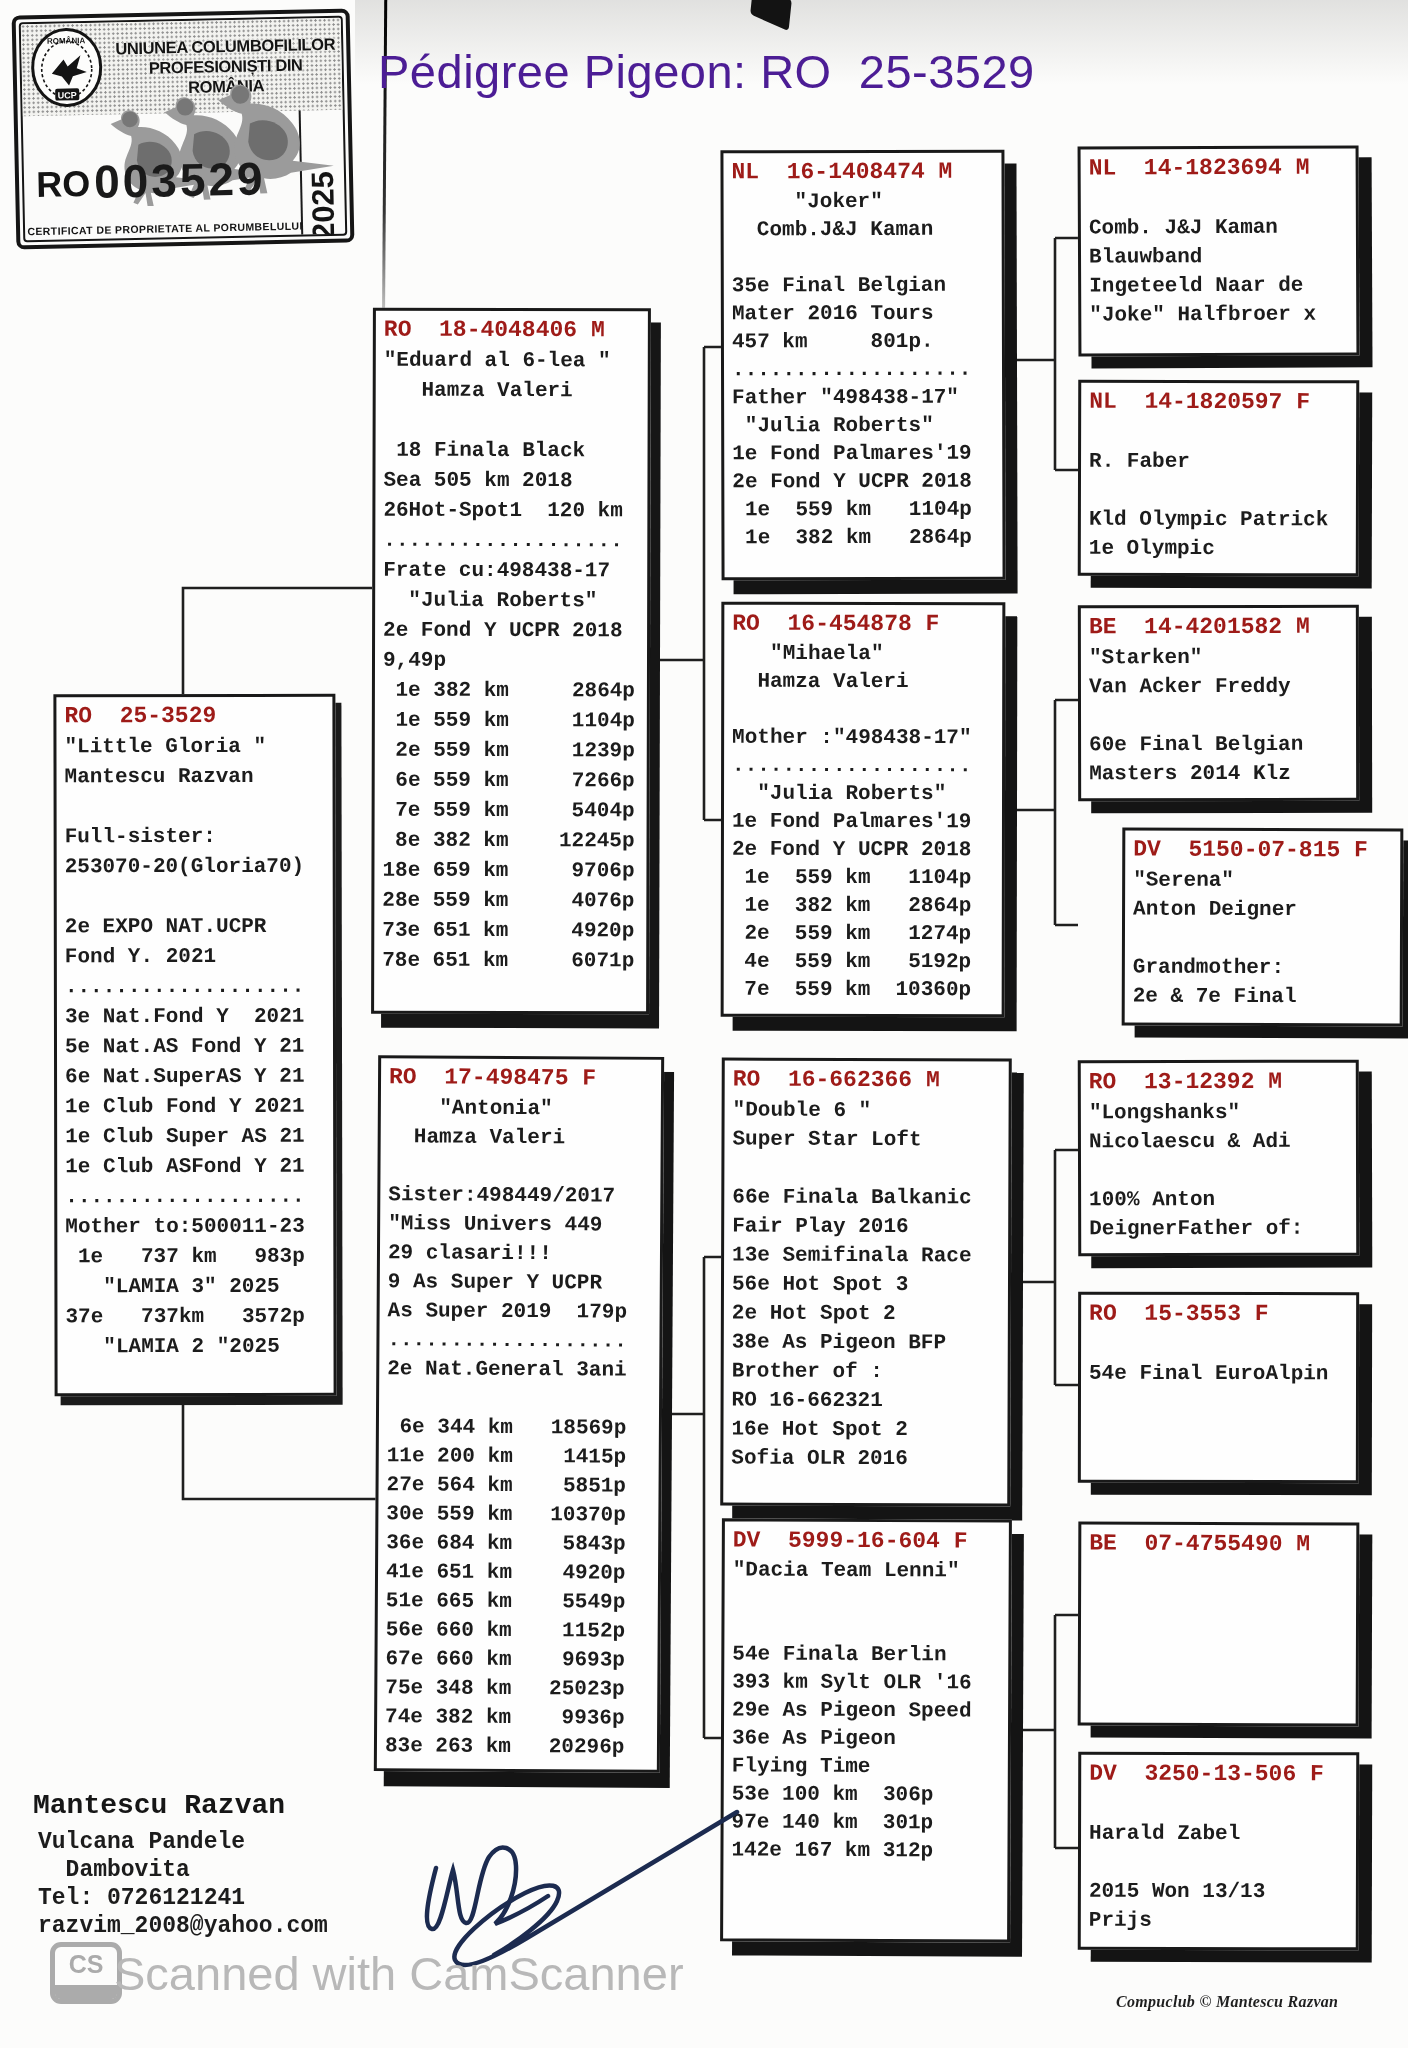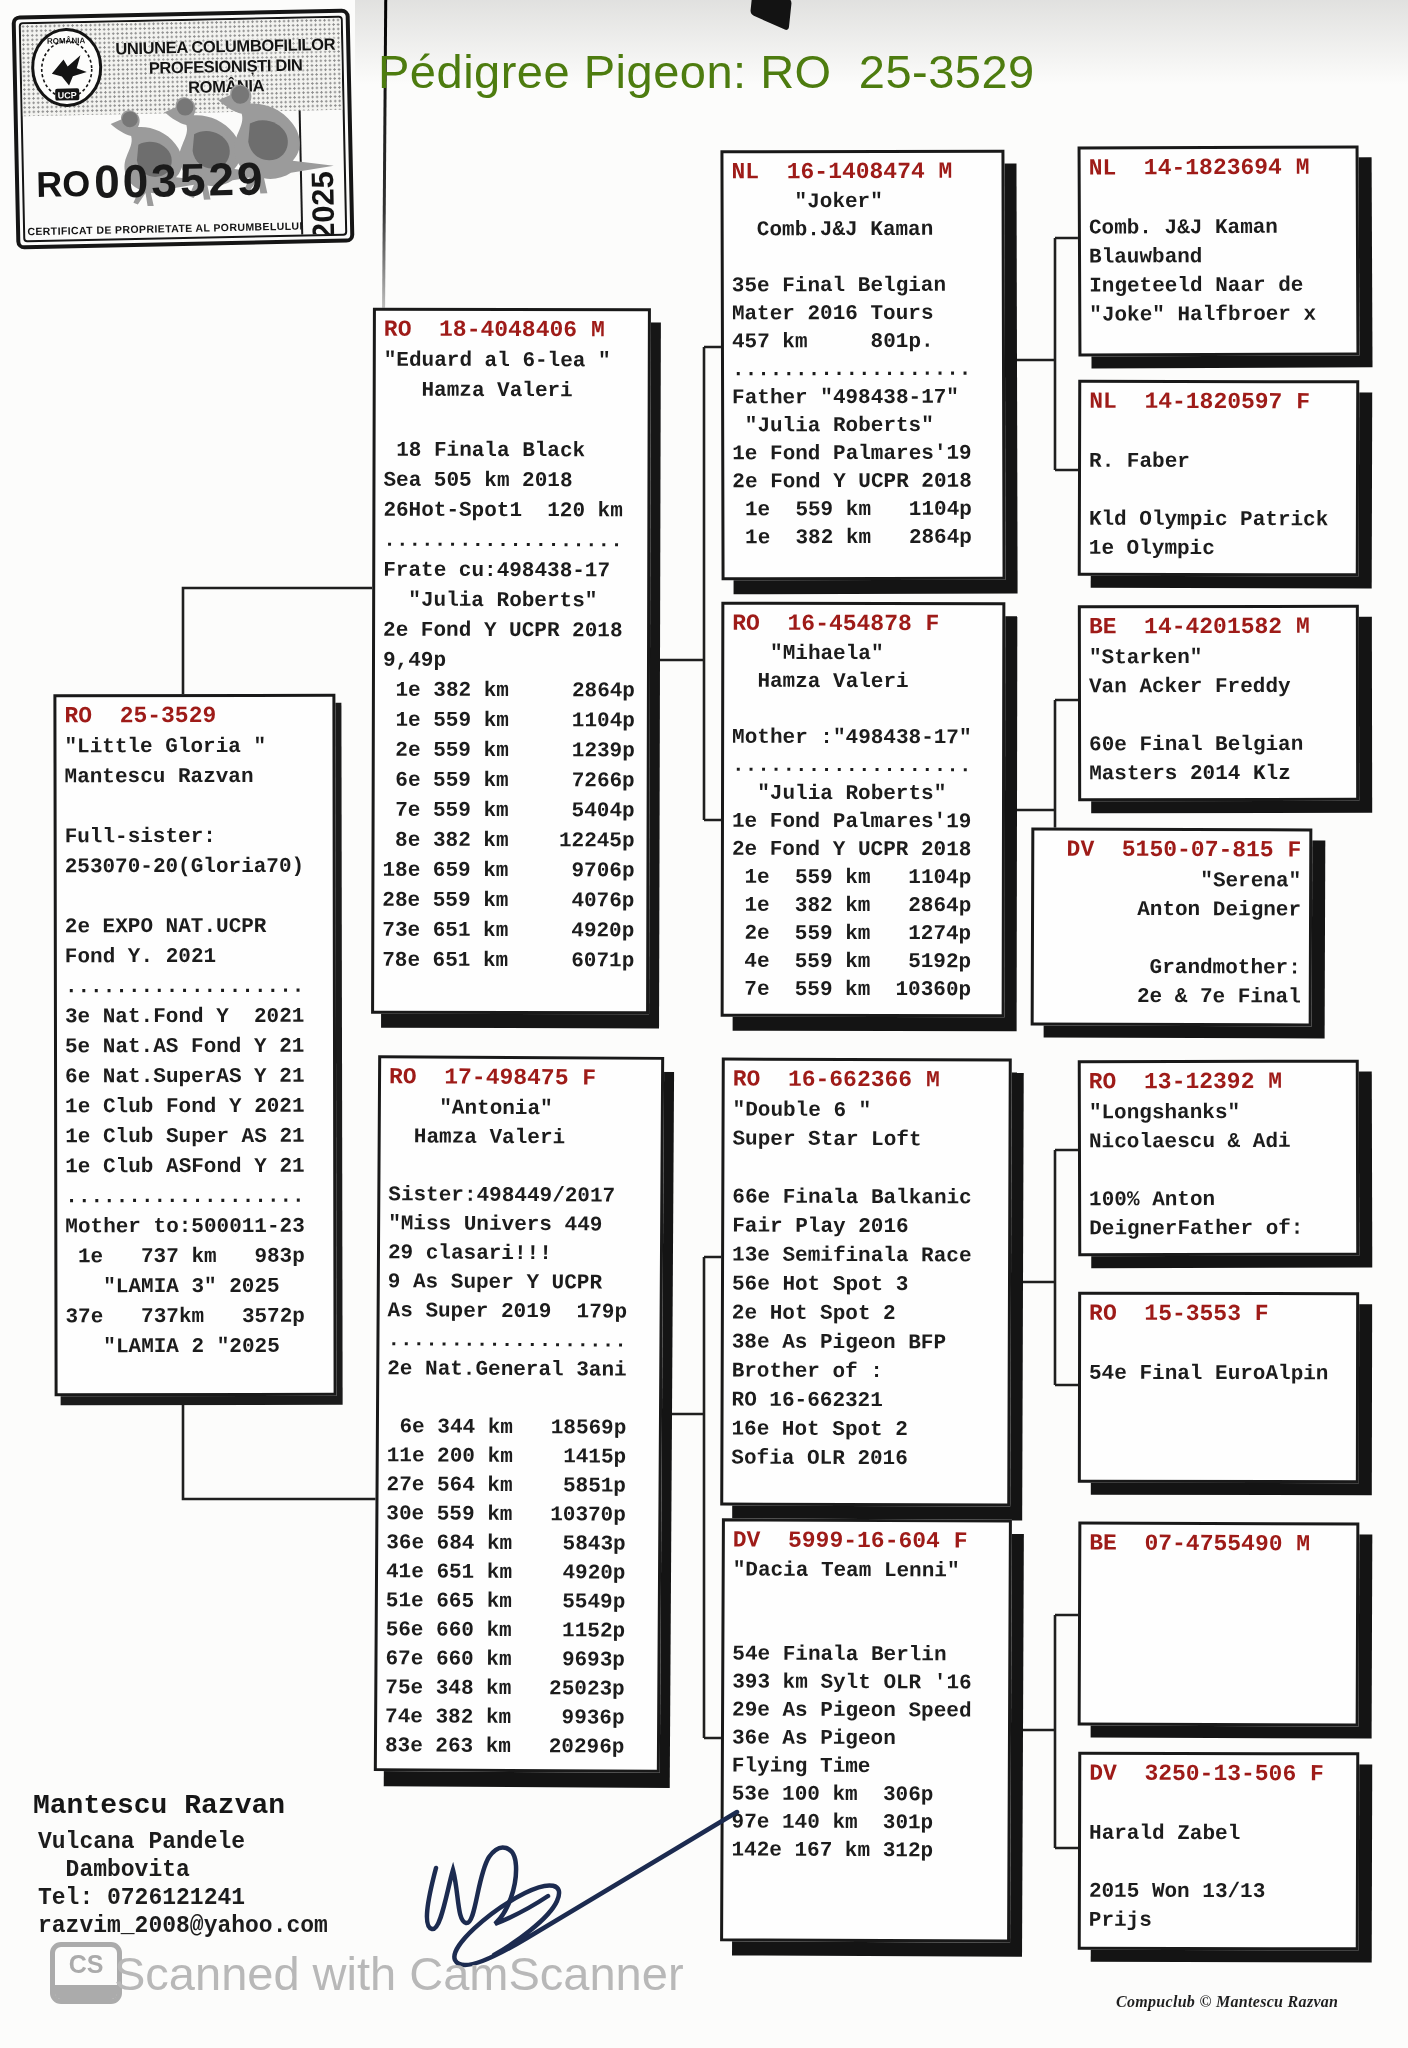--- a/index.html
+++ b/index.html
@@ -9,21 +9,21 @@
   
   .top-shade{position:absolute;left:355px;top:0;width:1053px;height:85px;
     background:linear-gradient(180deg,rgba(128,128,124,.22),rgba(128,128,124,0));}
   .crease{position:absolute;left:383px;top:0;width:3px;height:352px;
     background:linear-gradient(#000,#333 60%,rgba(70,70,70,0));transform:rotate(.4deg);}
   .blob{position:absolute;left:750px;top:-8px;width:42px;height:30px;background:#131313;
     transform:rotate(24deg) skewX(18deg);border-radius:4px;}
 
   
   .title{position:absolute;left:378px;top:44px;font:400 47px/56px "Liberation Sans",sans-serif;
-    color:#4d7c0f;white-space:pre;letter-spacing:.5px;}
+    color:#4c1d95;white-space:pre;letter-spacing:.5px;}
 
   
   .stamp{position:absolute;left:14px;top:12px;width:338px;height:234px;box-sizing:border-box;
     border:4px solid #151515;border-radius:8px;background:#fbfbfa;padding:3px;
     transform:rotate(-1.2deg);z-index:3;}
   .stamp-inner{position:relative;border:2px solid #151515;border-radius:4px;height:100%;
     box-sizing:border-box;overflow:hidden;}
   .stamp-top{position:absolute;left:0;top:0;right:0;height:92px;display:flex;align-items:center;
     background-color:#f3f3f0;
     background-image:radial-gradient(circle,#8f8f8f 1px,transparent 1.3px);
@@ -55,21 +55,21 @@
   #b0{left:54px;top:694px;width:282px;height:702px;box-shadow:6px 9px 0 #1b1b1b;transform:rotate(-.1deg);}
   #b1{left:372px;top:308px;width:278px;height:706px;box-shadow:10px 14px 0 #161616;transform:rotate(.15deg);}
   #b2{left:376px;top:1056px;width:286px;height:716px;box-shadow:10px 15px 0 #141414;transform:rotate(.35deg);}
   #b3{left:721px;top:150px;width:284px;height:430px;box-shadow:12px 14px 0 #141414;transform:rotate(-.15deg);}
   #b4{left:721px;top:602px;width:284px;height:415px;box-shadow:12px 14px 0 #141414;transform:rotate(.1deg);}
   #b5{left:721px;top:1058px;width:290px;height:448px;box-shadow:12px 14px 0 #141414;transform:rotate(.2deg);}
   #b6{left:721px;top:1519px;width:290px;height:423px;box-shadow:12px 14px 0 #141414;transform:rotate(.25deg);}
   #b7{left:1078px;top:146px;width:281px;height:210px;box-shadow:13px 12px 0 #141414;transform:rotate(-.25deg);}
   #b8{left:1078px;top:380px;width:281px;height:196px;box-shadow:13px 12px 0 #141414;transform:rotate(.15deg);}
   #b9{left:1078px;top:605px;width:281px;height:196px;box-shadow:13px 12px 0 #141414;transform:rotate(-.1deg);}
-  #b10{left:1031px;top:828px;width:281px;height:198px;box-shadow:13px 12px 0 #141414;transform:rotate(.2deg);text-align:right;}
+  #b10{left:1122px;top:828px;width:281px;height:198px;box-shadow:13px 12px 0 #141414;transform:rotate(.2deg);}
   #b11{left:1078px;top:1060px;width:281px;height:196px;box-shadow:13px 12px 0 #141414;transform:rotate(-.15deg);}
   #b12{left:1078px;top:1292px;width:281px;height:191px;box-shadow:13px 12px 0 #141414;transform:rotate(.1deg);}
   #b13{left:1078px;top:1522px;width:281px;height:204px;box-shadow:13px 12px 0 #141414;transform:rotate(.2deg);}
   #b14{left:1078px;top:1752px;width:281px;height:198px;box-shadow:13px 12px 0 #141414;transform:rotate(.15deg);}
 
   
   .owner-name{position:absolute;left:33px;top:1790px;
     font:700 28px "Liberation Mono","DejaVu Sans Mono",monospace;color:#161616;}
   .owner-addr{position:absolute;left:38px;top:1828px;white-space:pre;
     font:700 23px/28px "Liberation Mono","DejaVu Sans Mono",monospace;color:#1c1c1c;}

